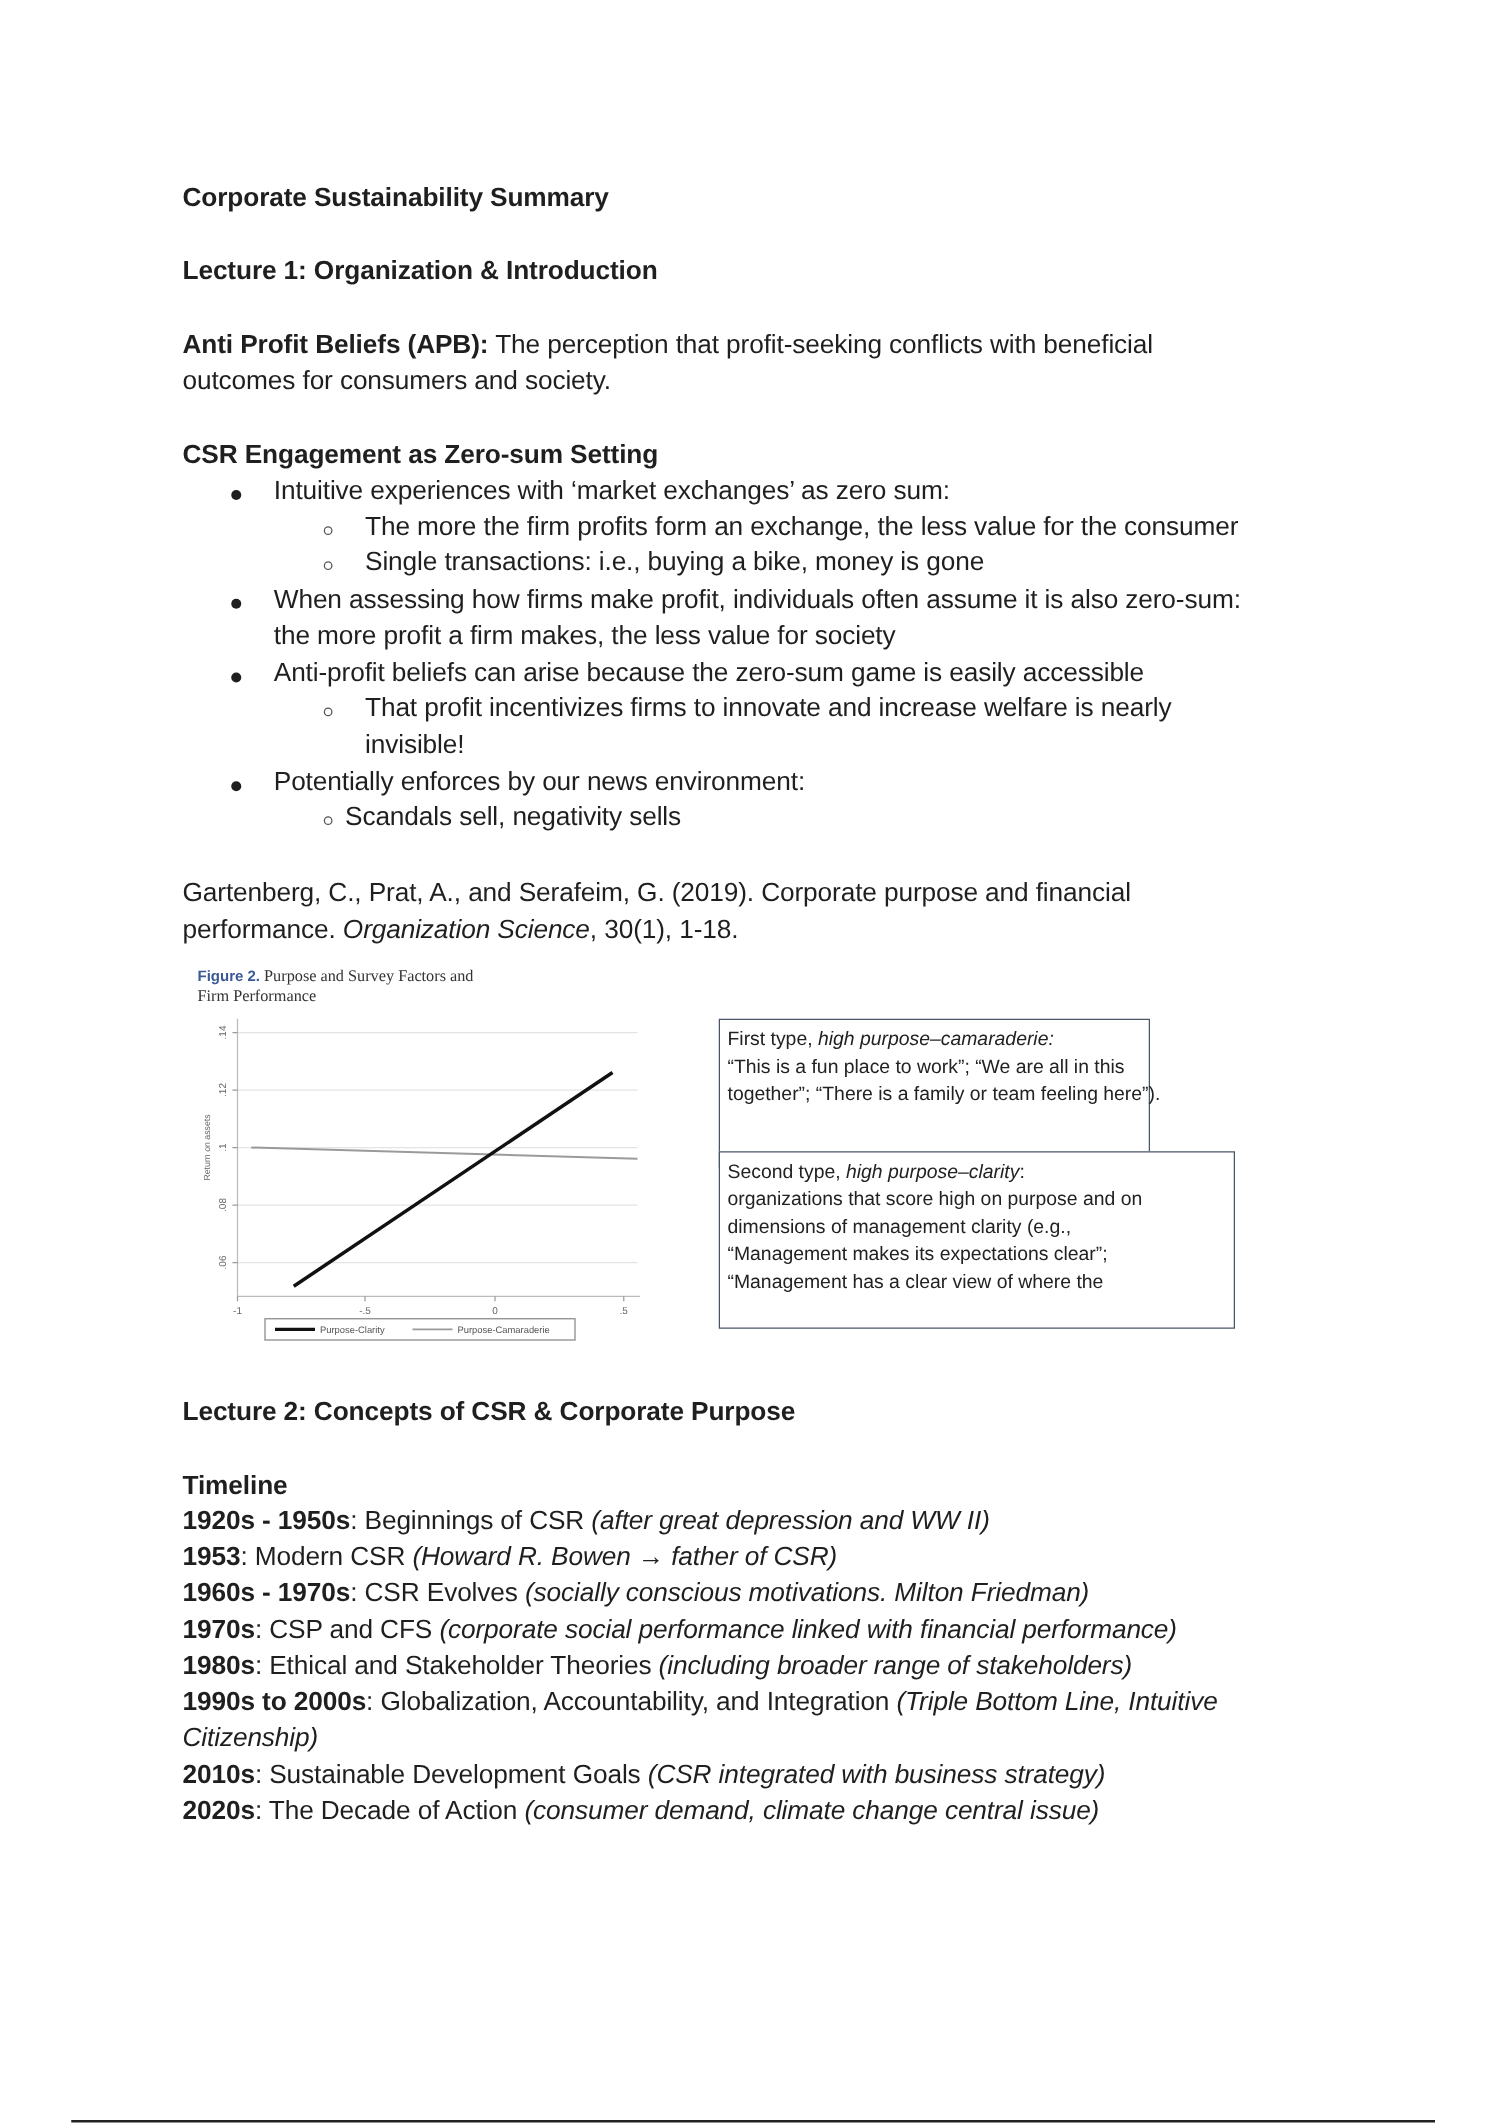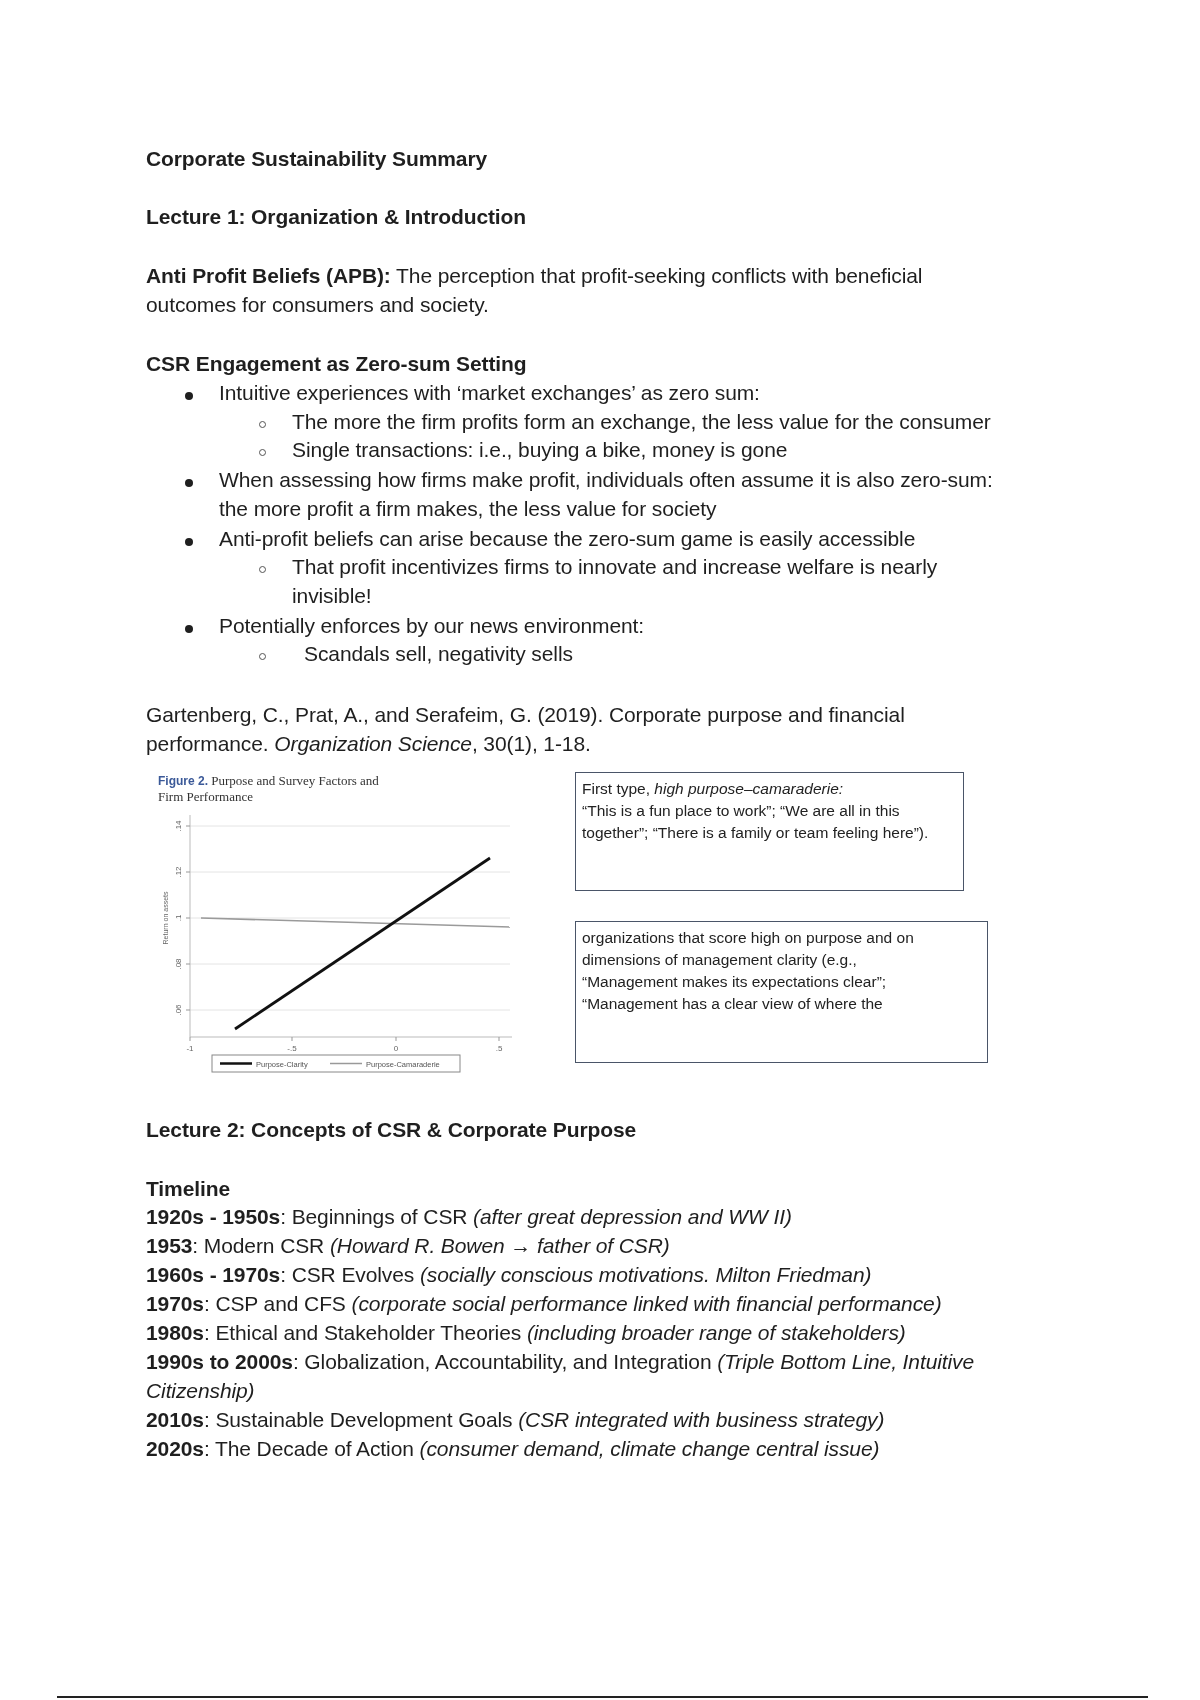--- a/index.html
+++ b/index.html
@@ -47,21 +47,21 @@
 
   <div class="bullet" style="left:39px;top:538px;"></div>
   <div class="t" style="left:73px;top:524px;">Anti-profit beliefs can arise because the zero-sum game is easily accessible</div>
   <div class="circle" style="left:113px;top:566px;"></div>
   <div class="t" style="left:146px;top:552px;">That profit incentivizes firms to innovate and increase welfare is nearly</div>
   <div class="t" style="left:146px;top:581px;">invisible!</div>
 
   <div class="bullet" style="left:39px;top:625px;"></div>
   <div class="t" style="left:73px;top:611px;">Potentially enforces by our news environment:</div>
   <div class="circle" style="left:113px;top:653px;"></div>
-  <div class="t" style="left:158px;top:639px;">Scandals sell, negativity sells</div>
+  <div class="t" style="left:130px;top:639px;">Scandals sell, negativity sells</div>
 
   <div class="t" style="top:700px;">Gartenberg, C., Prat, A., and Serafeim, G. (2019). Corporate purpose and financial</div>
   <div class="t" style="top:729px;">
     <span>performance. </span><span class="i">Organization Science</span><span>, 30(1), 1-18.</span>
   </div>
 </div>
 
 <div class="fig-cap" style="left:158px;top:773px;">
   <div><span class="lbl">Figure 2.</span><span> Purpose and Survey Factors and</span></div>
   <div>Firm Performance</div>
@@ -107,27 +107,28 @@
   <line x1="51" y1="113" x2="360" y2="122" stroke="#9a9a9a" stroke-width="1.6"></line>
   <line x1="85" y1="224" x2="340" y2="53" stroke="#111" stroke-width="2.8"></line>
 
   <rect x="62" y="250" width="248" height="17" fill="#fff" stroke="#888" stroke-width="1"></rect>
   <line x1="70" y1="258.5" x2="102" y2="258.5" stroke="#111" stroke-width="2.5"></line>
   <text x="106" y="261.5" font-family="Liberation Sans, sans-serif" font-size="7.5" fill="#555">Purpose-Clarity</text>
   <line x1="180" y1="258.5" x2="212" y2="258.5" stroke="#999" stroke-width="1.5"></line>
   <text x="216" y="261.5" font-family="Liberation Sans, sans-serif" font-size="7.5" fill="#555">Purpose-Camaraderie</text>
 </svg>
 
-<div class="box" style="left:575px;top:772px;width:389px;height:119px;">
+<div class="box" style="left:575px;top:815px;width:345px;height:119px;">
   <div class="ln"><span>First type, </span><span class="i">high purpose–camaraderie:</span></div>
   <div class="ln">“This is a fun place to work”; “We are all in this</div>
   <div class="ln">together”; “There is a family or team feeling here”).</div>
 </div>
 
 <div class="box" style="left:575px;top:921px;width:413px;height:142px;">
+  <div class="ln"><span>Second type, </span><span class="i">high purpose–clarity</span><span>:</span></div>
   <div class="ln">organizations that score high on purpose and on</div>
   <div class="ln">dimensions of management clarity (e.g.,</div>
   <div class="ln">“Management makes its expectations clear”;</div>
   <div class="ln">“Management has a clear view of where the</div>
 </div>
 
 <div class="page">
   <div class="t b u" style="top:1115px;">Lecture 2: Concepts of CSR &amp; Corporate Purpose</div>
   <div class="t b" style="top:1174px;">Timeline</div>
 

